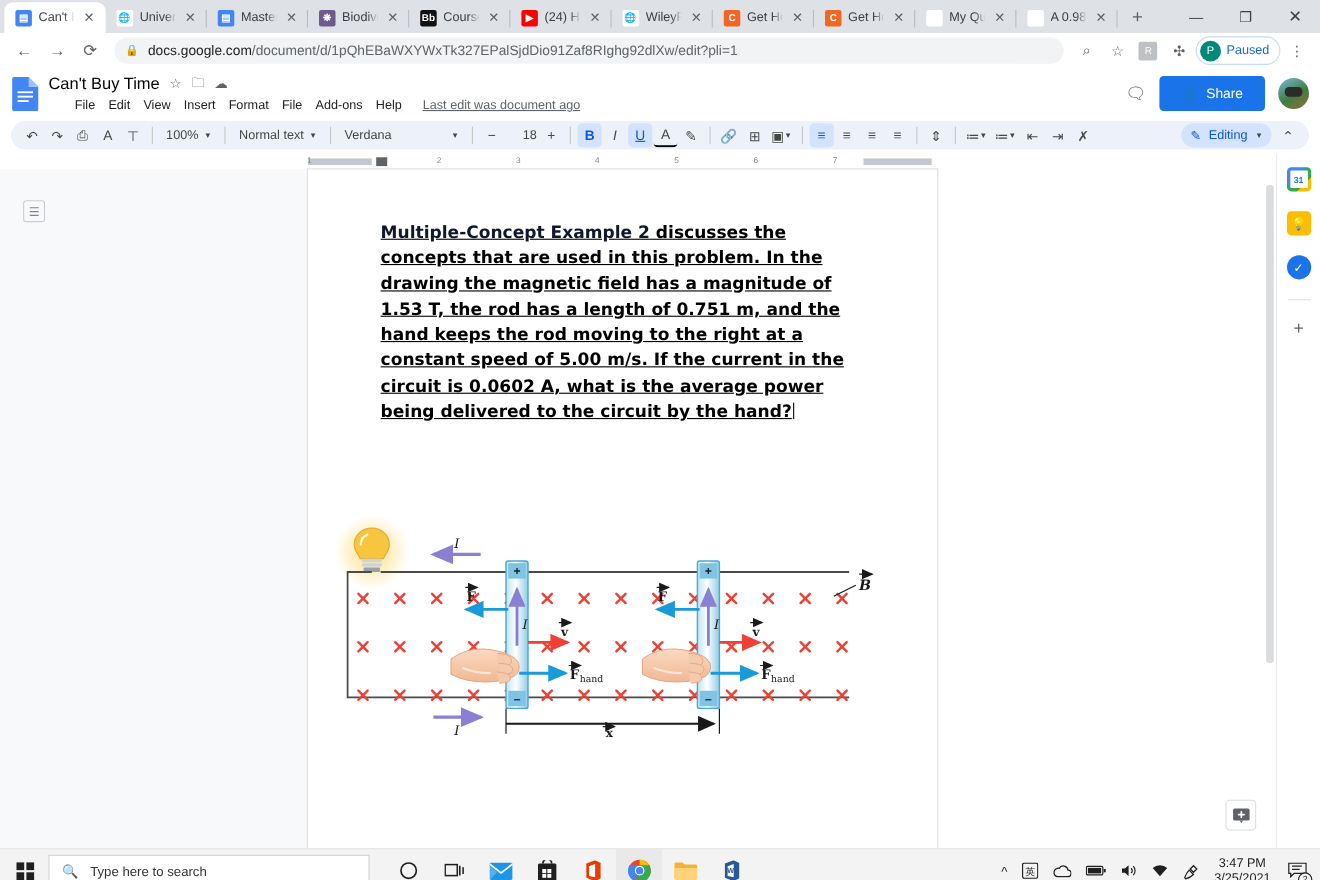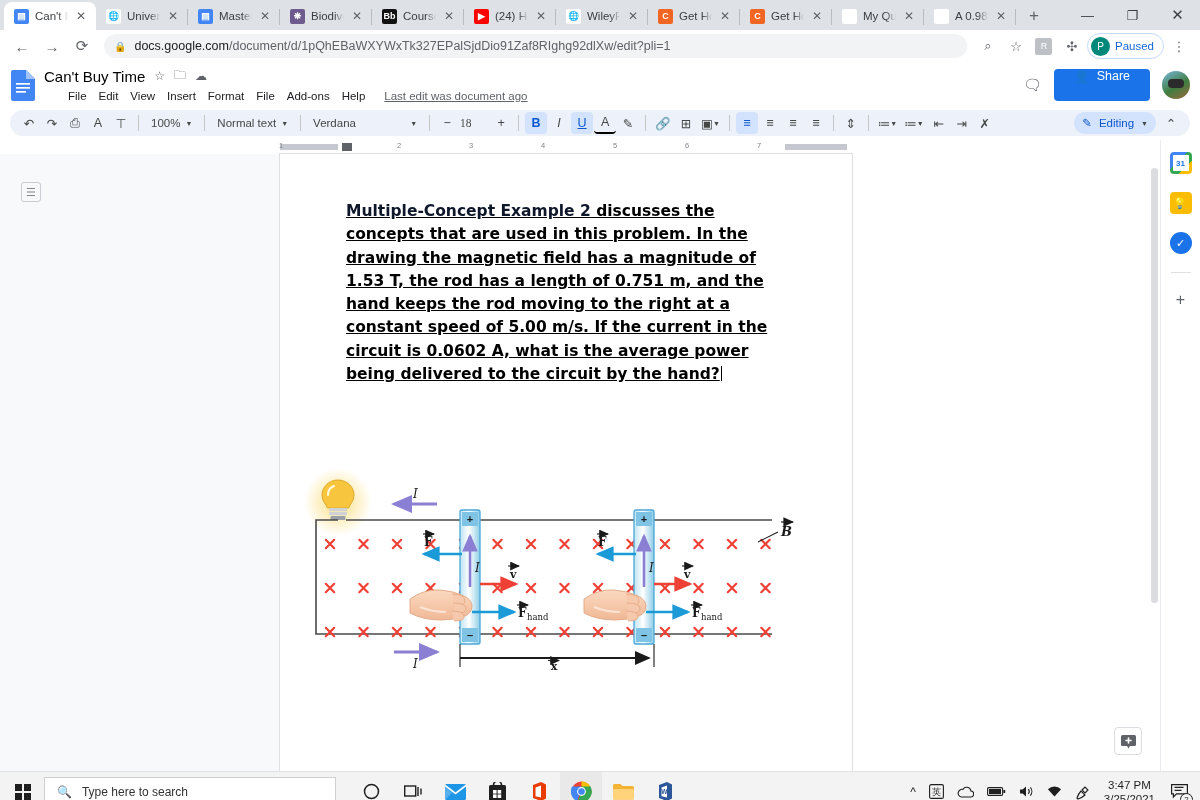--- a/index.html
+++ b/index.html
@@ -83,42 +83,42 @@
      display:flex; align-items:center; justify-content:center;}
   .docs-titleblock{ flex:1; }
   .docs-title-row{ display:flex; align-items:center; gap:9px; height:21px; }
   .docs-title{ font-size:15px; color:#000000; }
   .docs-title-ic{ color:#5f6368; font-size:12px; }
   .docs-menu{ display:flex; align-items:center; gap:12px; font-size:11.5px;
      color:#202124; height:18px;margin-left:24px; }
   .docs-menu .lastedit{ color:#5f6368; text-decoration:underline; margin-left:7px;}
   .docs-header-right{ display:flex; align-items:center; gap:12px; }
   .share-btn{ background:#1a73e8; color:#fff; height:32px; border-radius:4px;
-     display:flex; gap:7px; padding:0 20px; font-size:12.5px; }
+     display:flex; align-items:center; gap:7px; padding:0 20px; font-size:12.5px; }
   .acct-avatar{ width:28px;height:28px;border-radius:50%;
      background:linear-gradient(150deg,#7ab8e0 0%,#3f7d3f 55%,#9c6a3f 100%);
      overflow:hidden; position:relative;}
   .acct-avatar::after{content:"";position:absolute;left:6px;top:8px;width:16px;height:9px;
      border-radius:4px;background:#2b2b2b;}
   .cmt-ic{ color:#5f6368; font-size:15px; }
 
   
   .toolbar-wrap{ background:#fff; padding:2px 10px 4px; }
   .toolbar{ height:26px; background:#edf2fa; border-radius:14px;
      display:flex; align-items:center; padding:0 8px; gap:1px; }
   .tb{ height:22px; min-width:22px; display:flex; align-items:center;
      justify-content:center; color:#444746; font-size:12.5px; border-radius:4px;
      padding:0 3px;}
   .tb.on{ background:#d3e3fd; }
   .tb-sep{ width:1px; height:16px; background:#c4c7c5; margin:0 5px; }
   .tb-drop{ display:flex; align-items:center; gap:5px; height:22px; padding:0 6px;
      font-size:11.5px; color:#444746; border-radius:4px;}
   .caret{ font-size:7px; color:#444746; }
   .fontsize-box{ display:flex; align-items:center; gap:2px; }
-  .fs-num{ width:28px; text-align:left; font-size:11.5px; color:#444746;font-family:Liberation Serif, serif; }
+  .fs-num{ width:28px; text-align:right; font-size:11.5px; color:#444746; }
   .toolbar-right{ margin-left:auto; display:flex; align-items:center; gap:4px; }
   .mode-chip{ display:flex; align-items:center; gap:7px; background:#d3e3fd;
      height:22px; border-radius:12px; padding:0 8px; color:#0b57d0; font-size:11.5px;}
   .tb-underline{ border-bottom:2px solid #000; line-height:0.85; }
 
   
   .workspace{ height:631px; display:flex; background:#fff; position:relative; }
   .doc-scroll{ flex:1; background:#fff; position:relative; overflow:hidden;}
   .ruler{ height:14px; background:#fff; position:relative; }
   .ruler-track{ position:absolute; left:280px; right:108px; top:0; height:14px;

